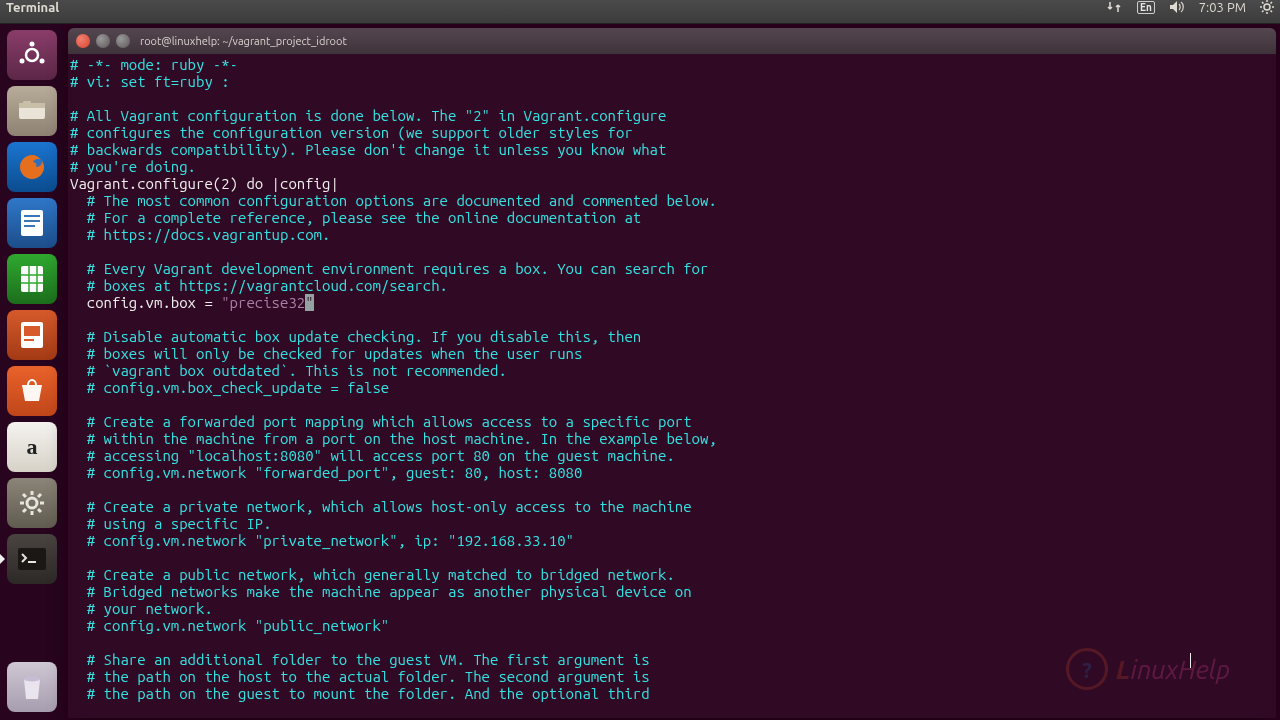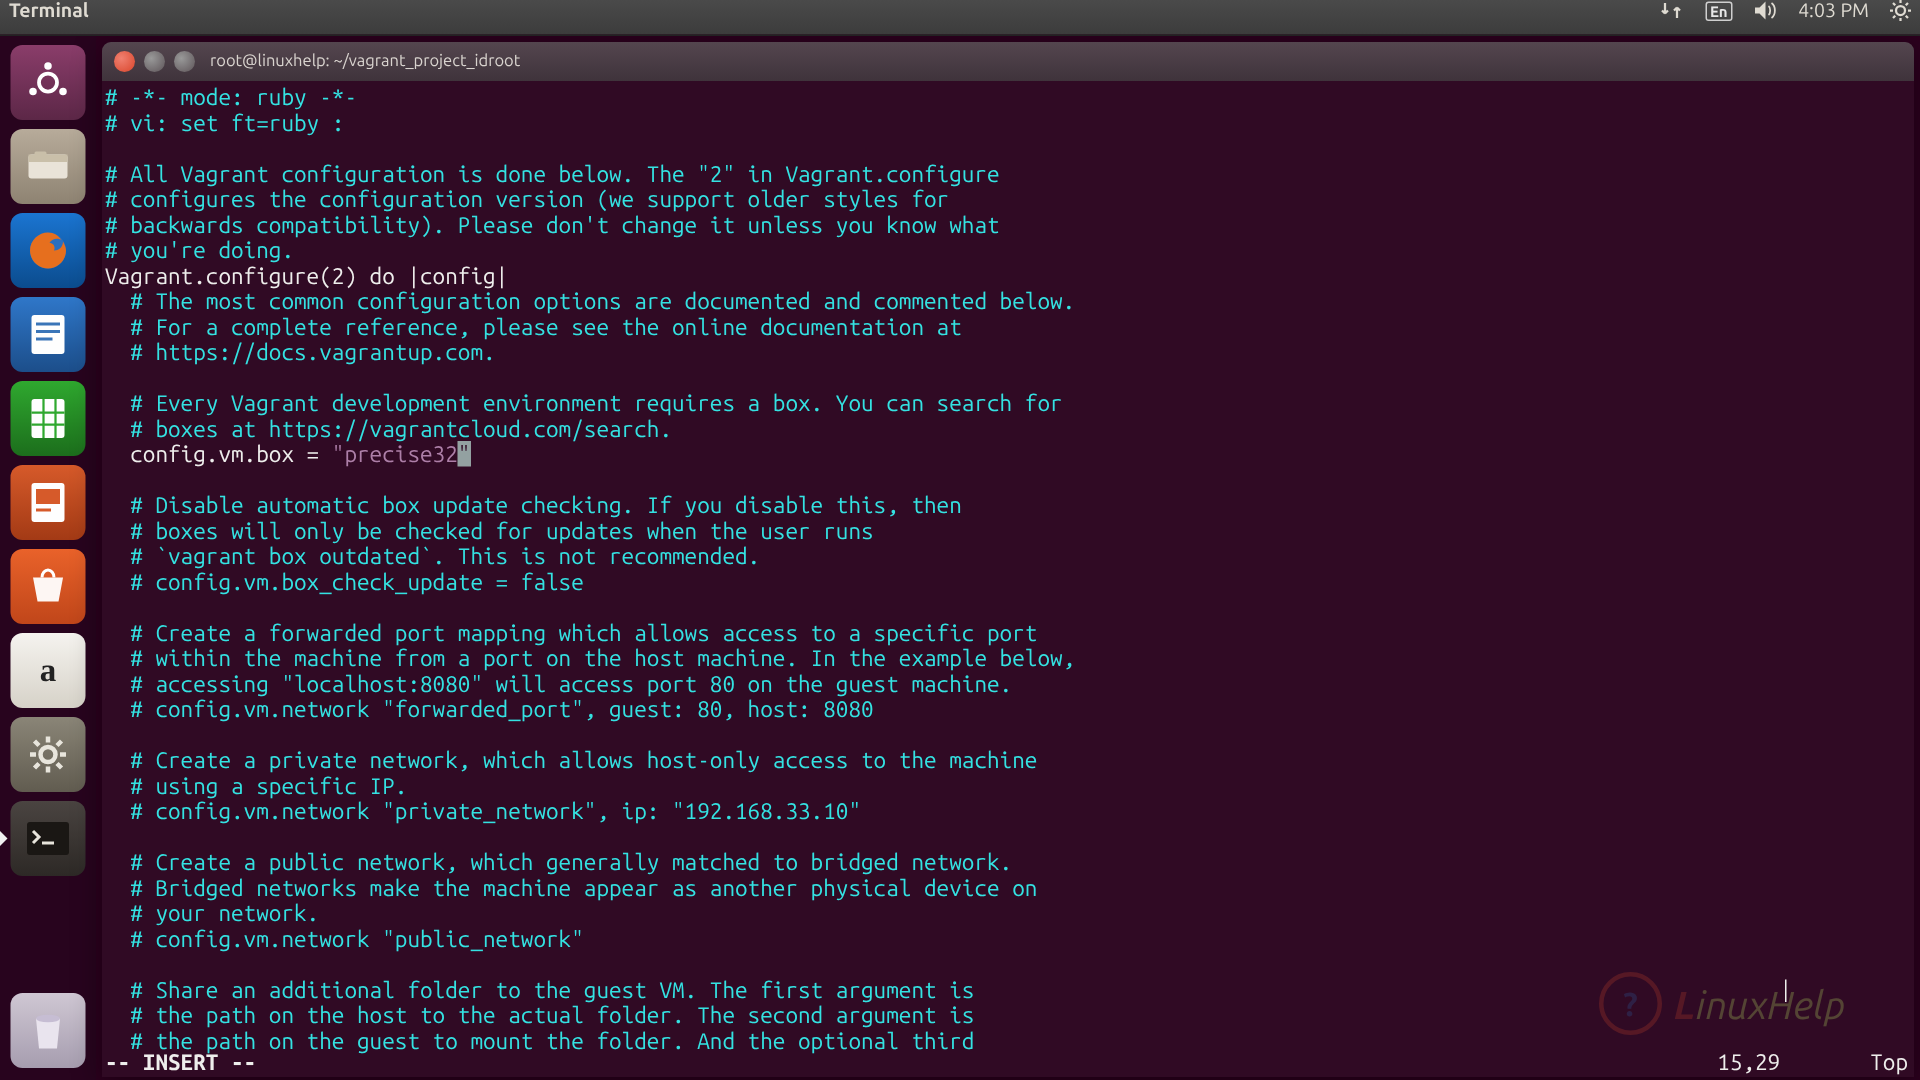--- a/index.html
+++ b/index.html
@@ -147,41 +147,41 @@
   border: 3px solid #c7432a;
   display: flex;
   align-items: center;
   justify-content: center;
   color: #2b64a8;
   font-style: normal;
   font-weight: bold;
   font-size: 22px;
 }
 .wm-first { color: #c7432a; font-weight: bold; }
-.wm-rest { color: #bef264; }
+.wm-rest { color: #ec4899; }
 </style>
 </head>
 <body>
 
 <div class="topbar">
   <span class="title">Terminal</span>
   <div class="right">
     <span>
       <svg width="16" height="12" viewBox="0 0 16 12">
           <path d="M3 1v7M3 8l-2-2M3 8l2-2 M11 11V4M11 4l-2 2M11 4l2 2" stroke="#dfdbd2" stroke-width="1.5" fill="none"></path>
         </svg>
     </span>
     <span class="ind-box">En</span>
     <span>
       <svg width="16" height="14" viewBox="0 0 16 14">
           <path d="M1 5h3l4-4v12l-4-4H1z" fill="#dfdbd2"></path>
           <path d="M10 4c1.5 1 1.5 5 0 6M12 2c3 2 3 8 0 10" stroke="#dfdbd2" stroke-width="1.2" fill="none"></path>
         </svg>
     </span>
-    <span>4:03 PM</span>
+    <span>7:03 PM</span>
     <span>
       <svg width="14" height="14" viewBox="0 0 14 14">
           <circle cx="7" cy="7" r="3" fill="none" stroke="#dfdbd2" stroke-width="1.5"></circle>
           <path d="M7 0v2M7 12v2M0 7h2M12 7h2M2 2l1.5 1.5M10.5 10.5L12 12M12 2l-1.5 1.5M3.5 10.5L2 12" stroke="#dfdbd2" stroke-width="1.5"></path>
         </svg>
     </span>
   </div>
 </div>
 
 <div class="launcher">
@@ -261,25 +261,20 @@
 <div class="termwin">
   <div class="wtitle">
     <div class="wbtns">
       <div class="wbtn wclose"></div>
       <div class="wbtn wmin"></div>
       <div class="wbtn wmax"></div>
     </div>
     <span>root@linuxhelp: ~/vagrant_project_idroot</span>
   </div>
   <div class="termbody" id="termbody"><div><span class="comment"># -*- mode: ruby -*-</span></div><div><span class="comment"># vi: set ft=ruby :</span></div><div>&nbsp;</div><div><span class="comment"># All Vagrant configuration is done below. The "2" in Vagrant.configure</span></div><div><span class="comment"># configures the configuration version (we support older styles for</span></div><div><span class="comment"># backwards compatibility). Please don't change it unless you know what</span></div><div><span class="comment"># you're doing.</span></div><div>Vagrant.configure(2) do |config|</div><div><span class="comment">  # The most common configuration options are documented and commented below.</span></div><div><span class="comment">  # For a complete reference, please see the online documentation at</span></div><div><span class="comment">  # https://docs.vagrantup.com.</span></div><div>&nbsp;</div><div><span class="comment">  # Every Vagrant development environment requires a box. You can search for</span></div><div><span class="comment">  # boxes at https://vagrantcloud.com/search.</span></div><div><span>  config.vm.box = </span><span class="string">"precise32</span><span class="cursor">"</span></div><div>&nbsp;</div><div><span class="comment">  # Disable automatic box update checking. If you disable this, then</span></div><div><span class="comment">  # boxes will only be checked for updates when the user runs</span></div><div><span class="comment">  # `vagrant box outdated`. This is not recommended.</span></div><div><span class="comment">  # config.vm.box_check_update = false</span></div><div>&nbsp;</div><div><span class="comment">  # Create a forwarded port mapping which allows access to a specific port</span></div><div><span class="comment">  # within the machine from a port on the host machine. In the example below,</span></div><div><span class="comment">  # accessing "localhost:8080" will access port 80 on the guest machine.</span></div><div><span class="comment">  # config.vm.network "forwarded_port", guest: 80, host: 8080</span></div><div>&nbsp;</div><div><span class="comment">  # Create a private network, which allows host-only access to the machine</span></div><div><span class="comment">  # using a specific IP.</span></div><div><span class="comment">  # config.vm.network "private_network", ip: "192.168.33.10"</span></div><div>&nbsp;</div><div><span class="comment">  # Create a public network, which generally matched to bridged network.</span></div><div><span class="comment">  # Bridged networks make the machine appear as another physical device on</span></div><div><span class="comment">  # your network.</span></div><div><span class="comment">  # config.vm.network "public_network"</span></div><div>&nbsp;</div><div style="position: relative;"><span class="comment">  # Share an additional folder to the guest VM. The first argument is</span><span class="tcursor" style="margin-left: 540px;"></span></div><div><span class="comment">  # the path on the host to the actual folder. The second argument is</span></div><div><span class="comment">  # the path on the guest to mount the folder. And the optional third</span></div></div>
-  <div class="statusbar">
-    <span class="mode">-- INSERT --</span>
-    <span class="rc">15,29</span>
-    <span class="pos">Top</span>
-  </div>
 </div>
 
 <div class="watermark">
   <div class="wm-icon">?</div>
   <span>
     <span class="wm-first">L</span><span class="wm-rest">inuxHelp</span>
   </span>
 </div>
 
 </body></html>

